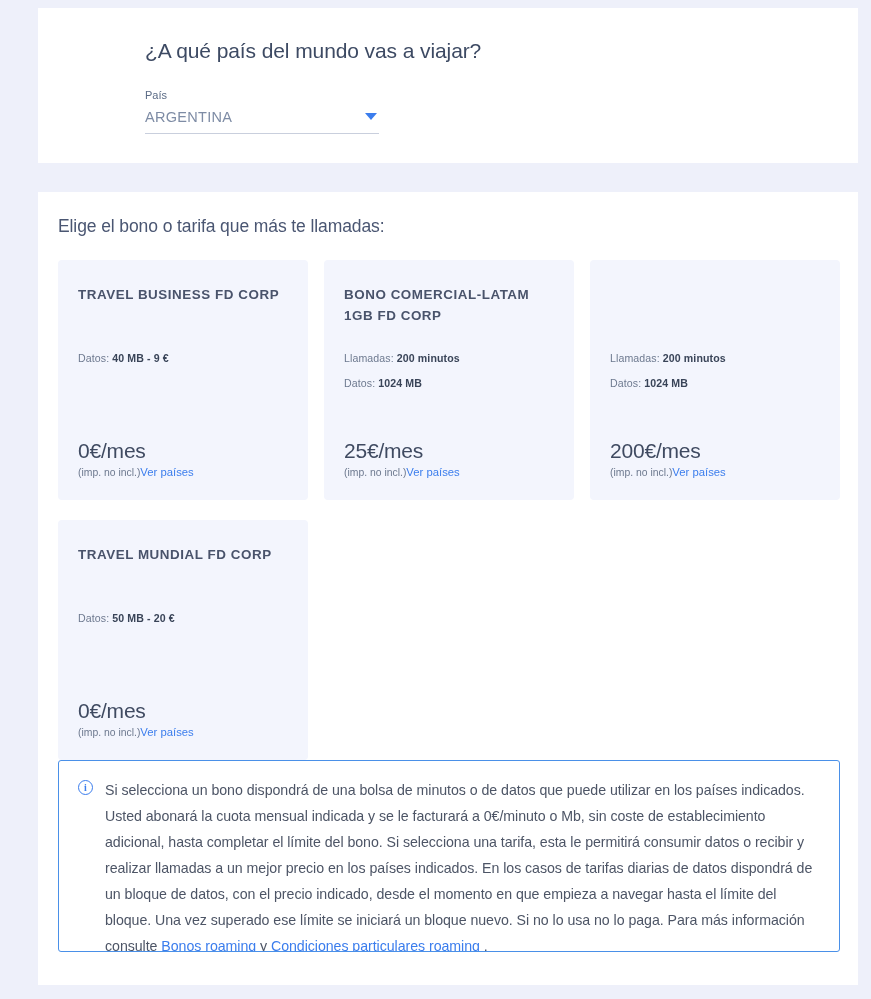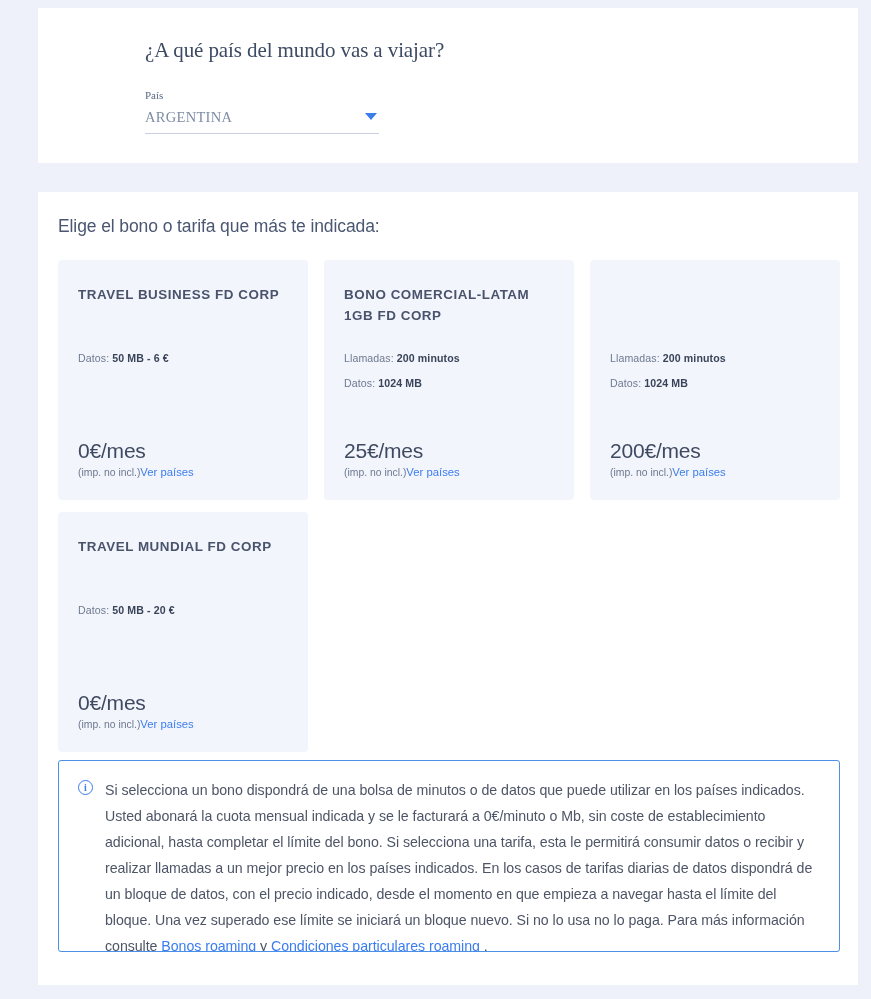--- a/index.html
+++ b/index.html
@@ -23,21 +23,20 @@
   .panel-country {
     position: absolute;
     left: 38px;
     top: 8px;
     width: 820px;
     height: 155px;
     background: #ffffff;
   }
   .country-inner {
     padding: 30px 8px 0 107px;
-    font-family: Liberation Serif, serif;
   }
   .country-question {
     font-size: 21px;
     font-weight: 400;
     color: #3d4a63;
     letter-spacing: -0.1px;
     margin: 0 0 26px 0;
     line-height: 1.2;
   }
   .field-label {
@@ -83,21 +82,21 @@
     font-size: 17.5px;
     font-weight: 400;
     color: #4a5672;
     margin: 0 0 23px 0;
     letter-spacing: -0.1px;
   }
 
   .cards-grid {
     display: flex;
     flex-wrap: wrap;
-    gap: 12px 16px;
+    gap: 20px 16px;
     width: 782px;
   }
   .card {
     width: 250px;
     height: 240px;
     background: #f3f5fd;
     border-radius: 4px;
     padding: 25px 20px 0 20px;
     position: relative;
   }
@@ -203,30 +202,30 @@
       <div class="field-label">País</div>
 
       <div class="select-wrap">
         <span class="select-value">ARGENTINA</span>
         <span class="select-arrow"></span>
       </div>
     </div>
   </section>
 
   <section class="panel-plans">
-    <h2 class="plans-heading">Elige el bono o tarifa que más te indicada:</h2>
+    <h2 class="plans-heading">Elige el bono o tarifa que más te llamadas:</h2>
 
     <div class="cards-grid">
 
       <div class="card">
         <p class="card-title">TRAVEL BUSINESS FD CORP</p>
         <div class="card-specs">
           <div class="spec-line">
             <span>Datos:</span>
-            <b>50 MB - 6 €</b>
+            <b>40 MB - 9 €</b>
           </div>
         </div>
         <div class="card-footer">
           <div class="price">0€/mes</div>
           <div class="footer-row">
             <span class="tax-note">(imp. no incl.)</span>
             <a class="see-countries">Ver países</a>
           </div>
         </div>
       </div>

